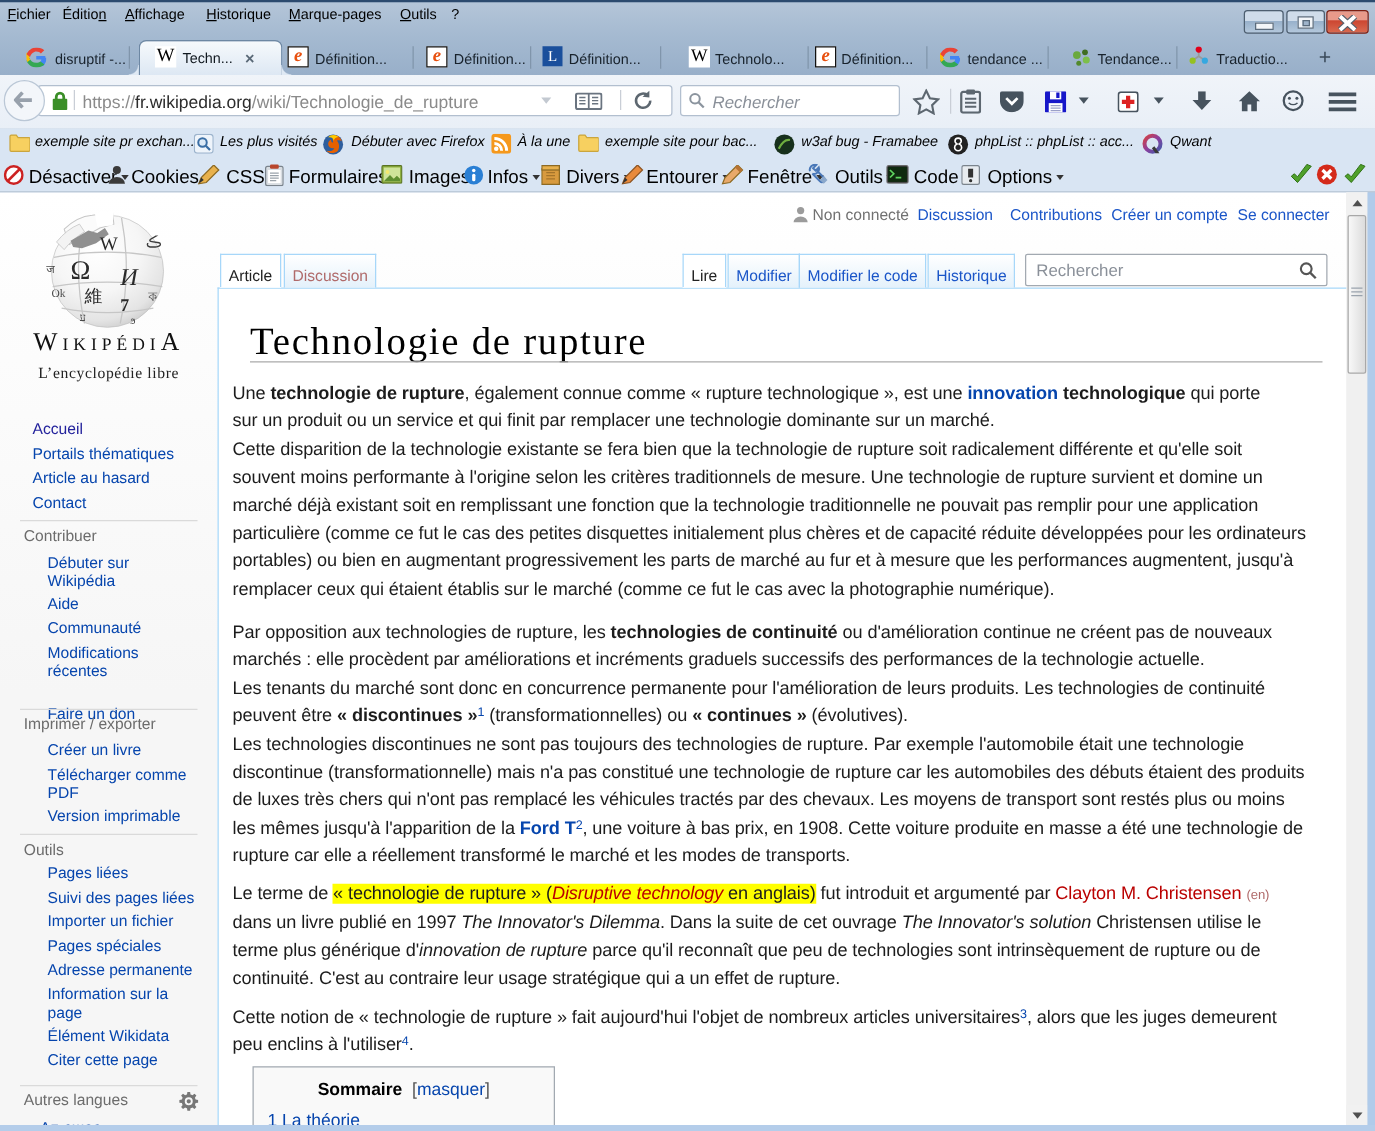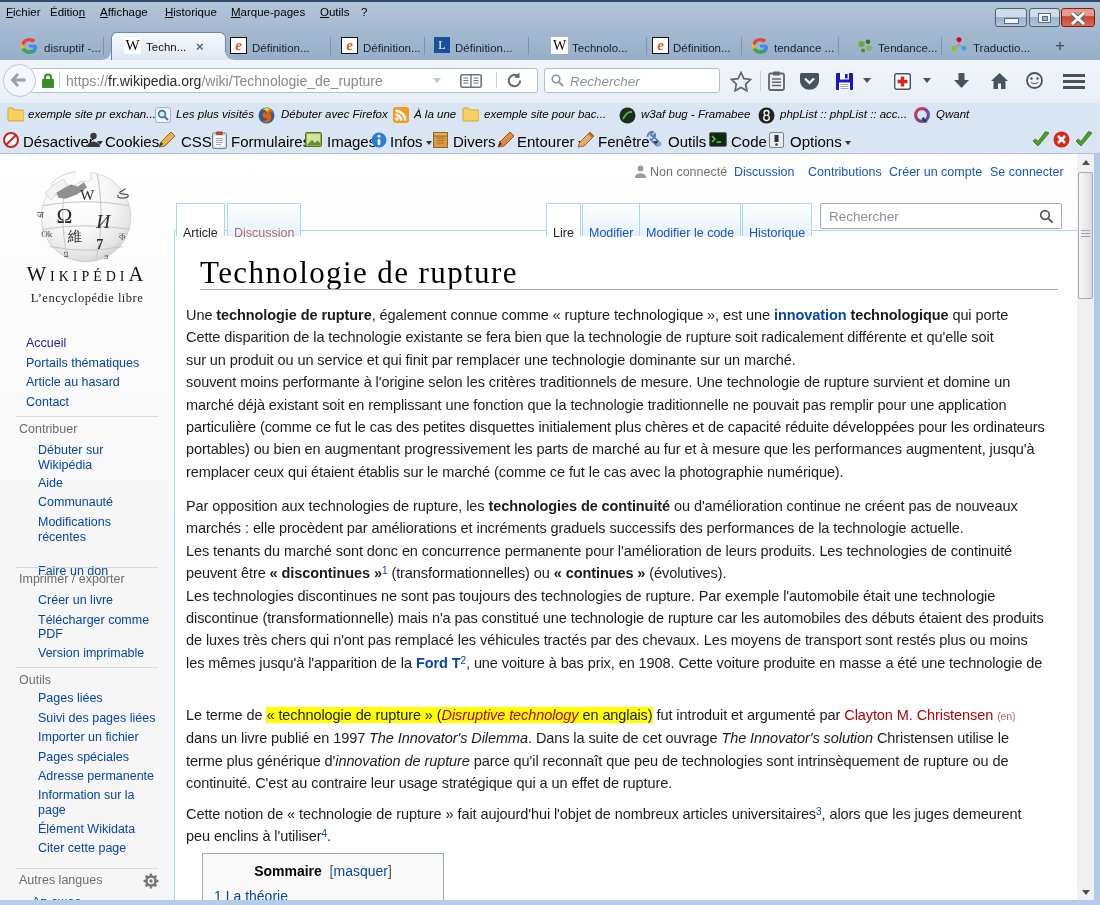--- a/index.html
+++ b/index.html
@@ -40,21 +40,21 @@
 
 #scrollbar{position:absolute;left:1077px;top:154px;width:17px;height:747px;background:#f0f0f0;}
 .sbtn{position:absolute;left:0;width:17px;height:17px;background:#f1f1f1;}
 #sthumb{position:absolute;left:1px;top:18px;width:15px;height:127px;background:linear-gradient(90deg,#f8f8f8,#dcdcdc);border:1px solid #a8a8a8;border-radius:2px;box-sizing:border-box;}
 
 #sidebar{position:absolute;left:0;top:0;width:174px;height:747px;}
 .slink{position:absolute;font-size:12.5px;color:#0645ad;white-space:nowrap;line-height:14.5px;}
 .shead{position:absolute;font-size:12.5px;color:#6c6c6c;white-space:nowrap;}
 .ssep{position:absolute;height:1px;background:#dadada;left:16px;width:142px;}
 #content{position:absolute;left:174px;top:76px;width:903px;height:671px;background:#fff;border-left:1px solid #a7d7f9;border-top:1px solid #a7d7f9;}
-.wtab{position:absolute;top:-28px;height:27px;box-sizing:border-box;border:1px solid #a7d7f9;border-bottom:none;background:linear-gradient(#ffffff,#e4f1fb);font-size:12.5px;white-space:nowrap;padding:16px 6px;line-height:26px;}
+.wtab{position:absolute;top:-28px;height:27px;box-sizing:border-box;border:1px solid #a7d7f9;border-bottom:none;background:linear-gradient(#ffffff,#e4f1fb);font-size:12.5px;white-space:nowrap;padding:4px 6px;line-height:26px;}
 #ppersonal{position:absolute;left:0;top:2px;width:1077px;font-size:12.5px;color:#555;}
 #ppersonal a{color:#1a55c8;text-decoration:none;}
 .ptxt{position:absolute;white-space:nowrap;}
 
 #h1t{position:absolute;left:25px;top:24px;font-family:"Liberation Serif",serif;font-size:31px;letter-spacing:1.4px;color:#000;white-space:nowrap;}
 #h1line{position:absolute;left:25px;top:58px;width:858px;height:1px;background:#aaaaaa;}
 .para{position:absolute;left:11px;font-size:14.5px;line-height:22.4px;color:#1c1c1c;letter-spacing:-0.08px;}
 .para div{white-space:nowrap;}
 .para b{font-weight:bold;}
 a.bl{color:#0645ad;text-decoration:none;}
@@ -439,37 +439,38 @@
         <span style="position:absolute;left:8px;top:5px;color:#8a9099;font-size:13.5px">Rechercher</span>
         <svg style="position:absolute;right:7px;top:5px" width="15" height="15" viewBox="0 0 15 15">
             <circle cx="6" cy="6" r="4.3" stroke="#555" stroke-width="1.7" fill="none"></circle>
             <path d="M9.3 9.3 L13.6 13.6" stroke="#555" stroke-width="1.9"></path>
           </svg>
       </div>
       <div id="h1t">Technologie de rupture</div>
       <div id="h1line"></div>
       <div class="para" style="top:73px">
         <div>Une <b>technologie de rupture</b>, également connue comme « rupture technologique », est une <a class="bl"><b>innovation</b></a> <b>technologique</b> qui porte</div>
+        <div>sur un produit ou un service et qui finit par remplacer une technologie dominante sur un marché.</div>
         <div>Cette disparition de la technologie existante se fera bien que la technologie de rupture soit radicalement différente et qu'elle soit</div>
-        <div>sur un produit ou un service et qui finit par remplacer une technologie dominante sur un marché.</div>
         <div>souvent moins performante à l'origine selon les critères traditionnels de mesure. Une technologie de rupture survient et domine un</div>
         <div>marché déjà existant soit en remplissant une fonction que la technologie traditionnelle ne pouvait pas remplir pour une application</div>
         <div>particulière (comme ce fut le cas des petites disquettes initialement plus chères et de capacité réduite développées pour les ordinateurs</div>
         <div>portables) ou bien en augmentant progressivement les parts de marché au fur et à mesure que les performances augmentent, jusqu'à</div>
         <div>remplacer ceux qui étaient établis sur le marché (comme ce fut le cas avec la photographie numérique).</div>
       </div>
       <div class="para" style="top:264px">
         <div>Par opposition aux technologies de rupture, les <b>technologies de continuité</b> ou d'amélioration continue ne créent pas de nouveaux</div>
         <div>marchés : elle procèdent par améliorations et incréments graduels successifs des performances de la technologie actuelle.</div>
         <div>Les tenants du marché sont donc en concurrence permanente pour l'amélioration de leurs produits. Les technologies de continuité</div>
         <div>peuvent être <b>« discontinues »</b><sup>1</sup> (transformationnelles) ou <b>« continues »</b> (évolutives).</div>
         <div>Les technologies discontinues ne sont pas toujours des technologies de rupture. Par exemple l'automobile était une technologie</div>
         <div>discontinue (transformationnelle) mais n'a pas constitué une technologie de rupture car les automobiles des débuts étaient des produits</div>
         <div>de luxes très chers qui n'ont pas remplacé les véhicules tractés par des chevaux. Les moyens de transport sont restés plus ou moins</div>
         <div>les mêmes jusqu'à l'apparition de la <a class="bl"><b>Ford T</b></a><sup>2</sup>, une voiture à bas prix, en 1908. Cette voiture produite en masse a été une technologie de</div>
+        <div>rupture car elle a réellement transformé le marché et les modes de transports.</div>
       </div>
       <div class="para" style="top:473px">
         <div>Le terme de <span class="hl">« technologie de rupture » (<a class="rl" style="font-style:italic">Disruptive technology</a> en anglais)</span> fut introduit et argumenté par <a class="rl">Clayton M. Christensen</a> <span style="font-size:10.5px;color:#b06a6a">(en)</span></div>
         <div>dans un livre publié en 1997 <i>The Innovator's Dilemma</i>. Dans la suite de cet ouvrage <i>The Innovator's solution</i> Christensen utilise le</div>
         <div>terme plus générique d'<i>innovation de rupture</i> parce qu'il reconnaît que peu de technologies sont intrinsèquement de rupture ou de</div>
         <div>continuité. C'est au contraire leur usage stratégique qui a un effet de rupture.</div>
       </div>
       <div class="para" style="top:572px">
         <div>Cette notion de « technologie de rupture » fait aujourd'hui l'objet de nombreux articles universitaires<sup>3</sup>, alors que les juges demeurent</div>
         <div>peu enclins à l'utiliser<sup>4</sup>.</div>

